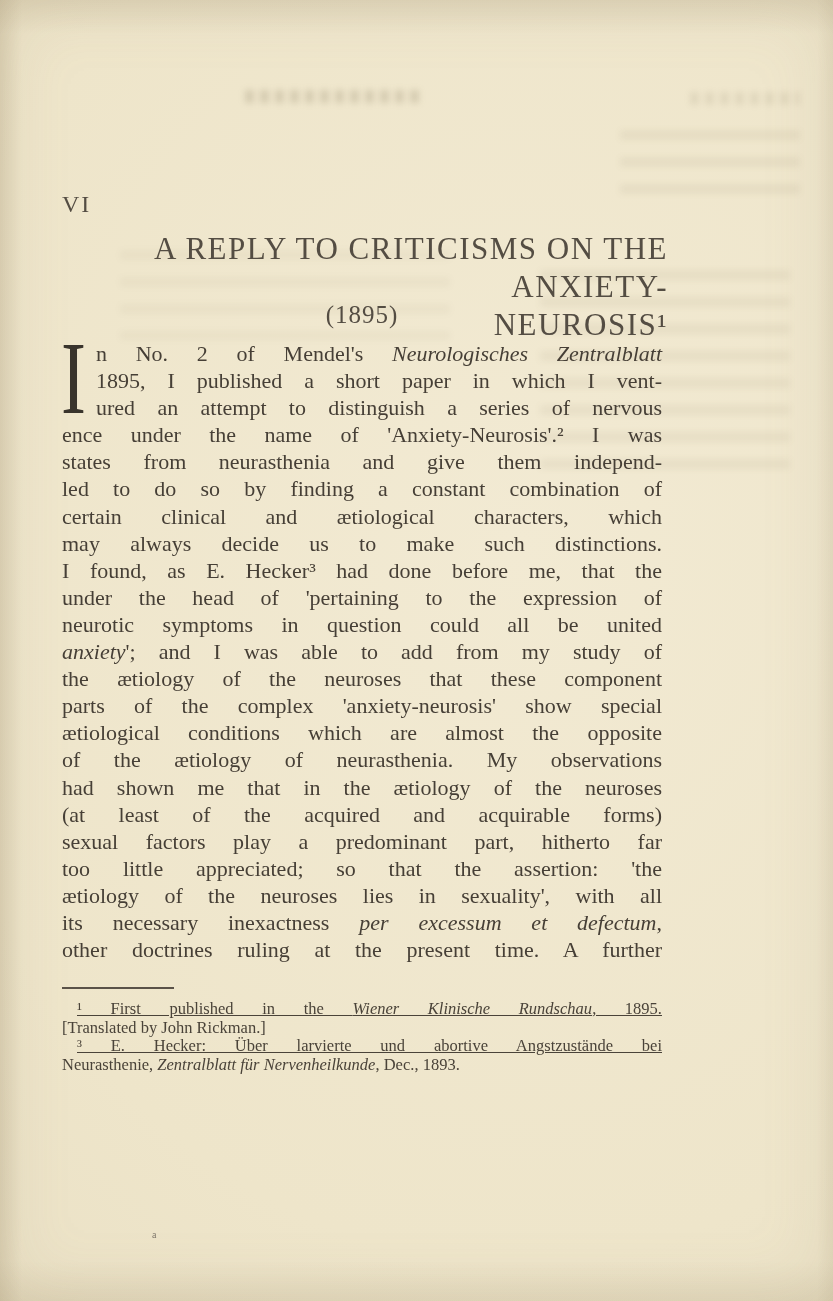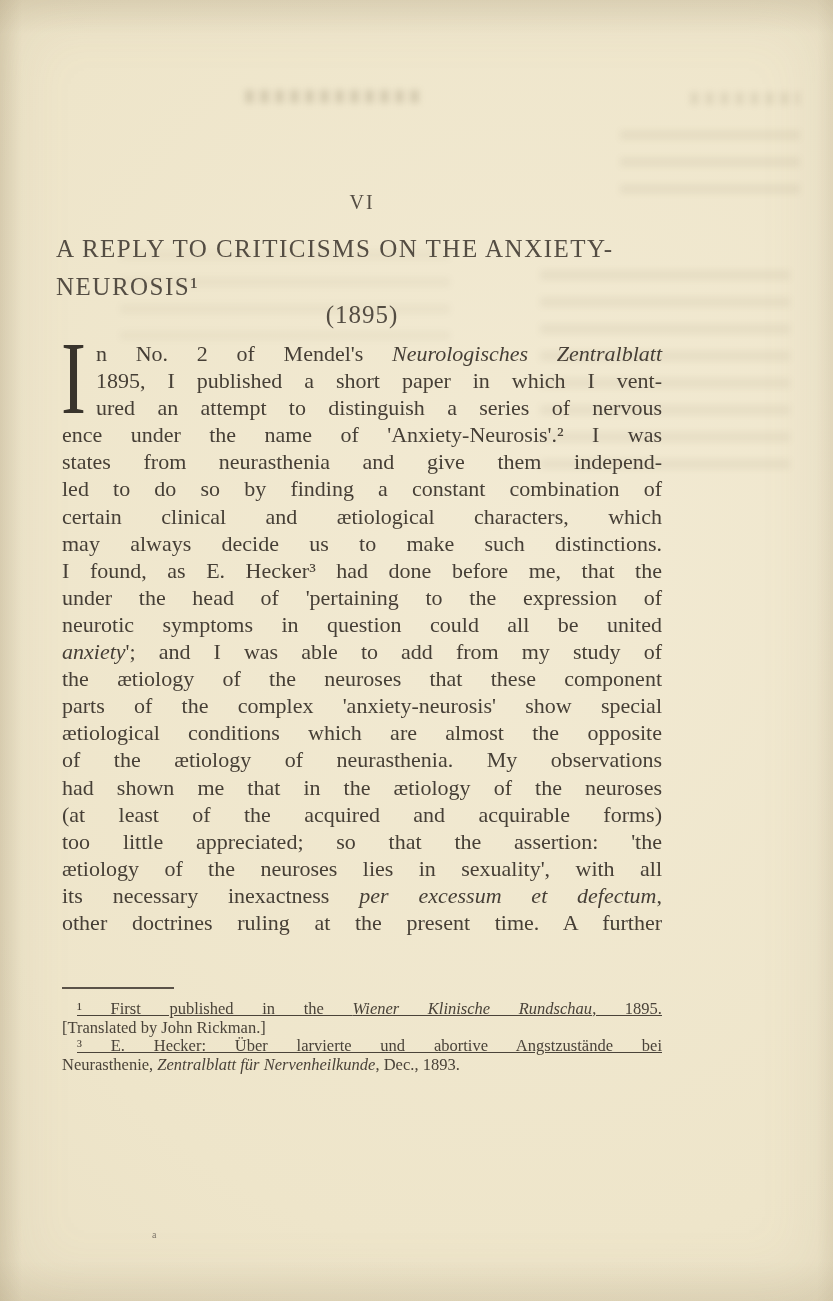--- a/index.html
+++ b/index.html
@@ -17,25 +17,25 @@
       radial-gradient(130% 100% at 62% 42%, #f2ead3 0%, #eee5ca 55%, #e7ddc1 100%);
     box-shadow: inset 0 0 70px rgba(160,145,110,.18);
   }
   
   .ghost{position:absolute;filter:blur(3px);pointer-events:none;}
   .ghost-rows{background:repeating-linear-gradient(180deg, rgba(118,104,74,.14) 0 10px, rgba(118,104,74,0) 10px 27px);}
   .ghost-caps{background:repeating-linear-gradient(90deg, rgba(118,104,74,.20) 0 9px, rgba(118,104,74,0) 9px 15px);height:13px;}
   .content{position:absolute;left:62px;top:0;width:600px;}
   .chapter-number{
     position:absolute;top:191px;left:0;width:100%;
-    text-align:center;font-size:20px;letter-spacing:2px;color:#544d43;
+    text-align:left;font-size:24px;letter-spacing:2px;color:#544d43;
   }
   .main-title{
     position:absolute;top:230px;left:-6px;width:612px;
-    text-align:left;font-size:25px;line-height:38px;
+    text-align:right;font-size:31px;line-height:38px;
     letter-spacing:1.5px;color:#544d43;
   }
   .year{
     position:absolute;top:301px;left:0;width:100%;
     text-align:center;font-size:25px;letter-spacing:1px;color:#544d43;
   }
   .body-paragraph{position:absolute;top:340px;left:0;width:600px;font-size:22px;}
   .bline{
     width:600px;height:27.1px;line-height:27.1px;
     text-align:justify;text-align-last:justify;-moz-text-align-last:justify;
@@ -100,20 +100,21 @@
         <div class="bline"><span>I found, as E. Hecker³ had done before me, that the</span></div>
         <div class="bline"><span>under the head of 'pertaining to the expression of</span></div>
         <div class="bline"><span>neurotic symptoms in question could all be united</span></div>
         <div class="bline"><span></span><span class="it">anxiety</span><span>'; and I was able to add from my study of</span></div>
         <div class="bline"><span>the ætiology of the neuroses that these component</span></div>
         <div class="bline"><span>parts of the complex 'anxiety-neurosis' show special</span></div>
         <div class="bline"><span>ætiological conditions which are almost the opposite</span></div>
         <div class="bline"><span>of the ætiology of neurasthenia.  My observations</span></div>
         <div class="bline"><span>had shown me that in the ætiology of the neuroses</span></div>
         <div class="bline"><span>(at least of the acquired and acquirable forms)</span></div>
+        <div class="bline"><span>sexual factors play a predominant part, hitherto far</span></div>
         <div class="bline"><span>too little appreciated; so that the assertion: 'the</span></div>
         <div class="bline"><span>ætiology of the neuroses lies in sexuality', with all</span></div>
         <div class="bline"><span>its necessary inexactness </span><span class="it">per excessum et defectum</span><span>,</span></div>
         <div class="bline"><span>other doctrines ruling at the present time.  A further</span></div>
       </div>
 
     <div class="footnote-separator"></div>
 
     <div class="footnotes">
         <div class="fline justify indent"><span>¹ First published in the </span><span class="it">Wiener Klinische Rundschau</span><span>, 1895.</span></div>

